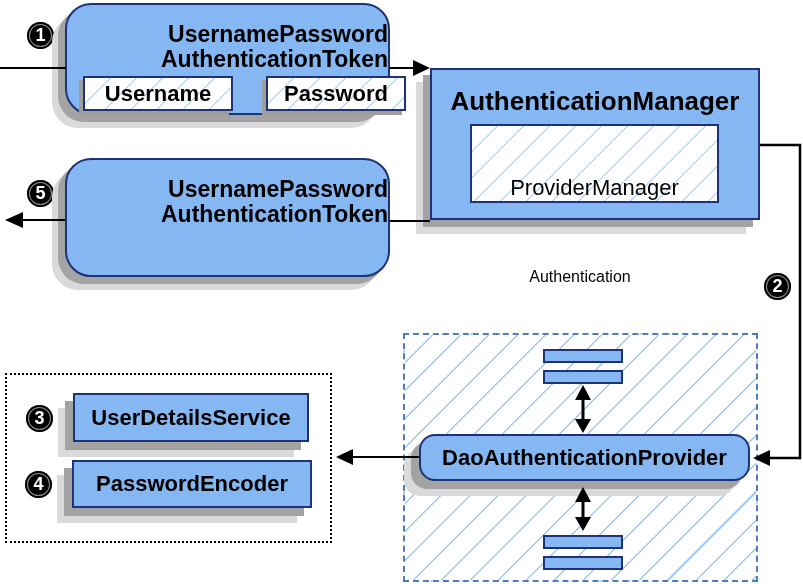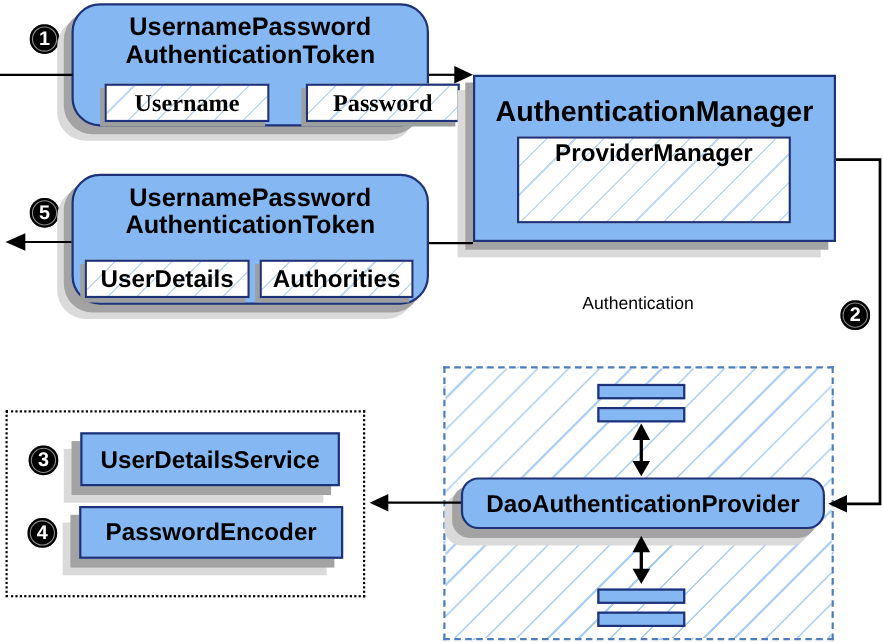--- a/index.html
+++ b/index.html
@@ -32,22 +32,22 @@
 
   
   .token-box {
     position: absolute;
     background: var(--box-fill);
     border: 2.5px solid var(--box-border);
     border-radius: 26px;
     box-shadow: -7px 7px 0 var(--shadow-dark), -13px 13px 0 var(--shadow-light);
   }
   .token-title {
-    margin-top: 7px;
-    text-align: center;
+    margin-top: 17px;
+    text-align: right;
     font-weight: bold;
     font-size: 23px;
     line-height: 25px;
     color: var(--text);
   }
   .token-fields {
     position: absolute;
     display: flex;
     gap: 9px;
   }
@@ -76,23 +76,23 @@
     margin-top: 16px;
     font-weight: bold;
     font-size: 26px;
   }
   .inner-hatch-box {
     position: absolute;
     border: 2px solid var(--box-border);
     background-color: #ffffff;
     background-image: repeating-linear-gradient(135deg, transparent 0, transparent 17px, var(--hatch-light) 17px, var(--hatch-light) 18.4px);
     display: flex;
-    align-items: flex-start;
-    justify-content: center;
-    font-weight: bold;
+    align-items: flex-end;
+    justify-content: center;
+    font-weight: normal;
     font-size: 22px;
   }
   .centered-label {
     display: flex;
     align-items: center;
     justify-content: center;
     font-weight: bold;
   }
 
   
@@ -174,21 +174,21 @@
   <div class="badge" style="left:764px; top:273px;">2</div>
   <div class="badge" style="left:26px; top:405px;">3</div>
   <div class="badge" style="left:25px; top:471px;">4</div>
   <div class="badge" style="left:27px; top:180px;">5</div>
 
   <div class="token-box" style="left:65px; top:3px; width:325px; height:112px;">
     <div class="token-title">
       <div>UsernamePassword</div>
       <div>AuthenticationToken</div>
     </div>
-    <div class="token-fields" style="left:28px; top:71px;font-family:Liberation Serif, serif;">
+    <div class="token-fields" style="left:16px; top:71px;">
       <div class="field-box" style="width:150px;">
         <span>Username</span>
       </div>
       <div class="field-box" style="width:140px;margin-left:24px;">
         <span>Password</span>
       </div>
     </div>
   </div>
 
   <div class="rect-box" style="left:430px; top:68px; width:330px; height:152px;">
@@ -196,28 +196,20 @@
     <div class="inner-hatch-box" style="left:38px; top:54px; width:249px; height:79px;">
       <span>ProviderManager</span>
     </div>
   </div>
 
   <div class="token-box" style="left:65px; top:158px; width:325px; height:119px;">
     <div class="token-title">
       <div>UsernamePassword</div>
       <div>AuthenticationToken</div>
     </div>
-    <div class="token-fields" style="left:10px; top:76px;">
-      <div class="field-box" style="width:150px;">
-        <span>UserDetails</span>
-      </div>
-      <div class="field-box" style="width:140px;">
-        <span>Authorities</span>
-      </div>
-    </div>
   </div>
 
   <div class="group-label" style="left:455px; top:263px; width:250px;">
     <div>Authentication</div>
   </div>
 
   <div class="providers-container" style="left:403px; top:333px; width:355px; height:249px;">
     <div class="bar" style="left:138px; top:14px;"></div>
     <div class="bar" style="left:138px; top:35px;"></div>
     <div class="dao-box centered-label" style="left:14px; top:99px; width:331px; height:47px; font-weight:bold;border-radius:16px;">

